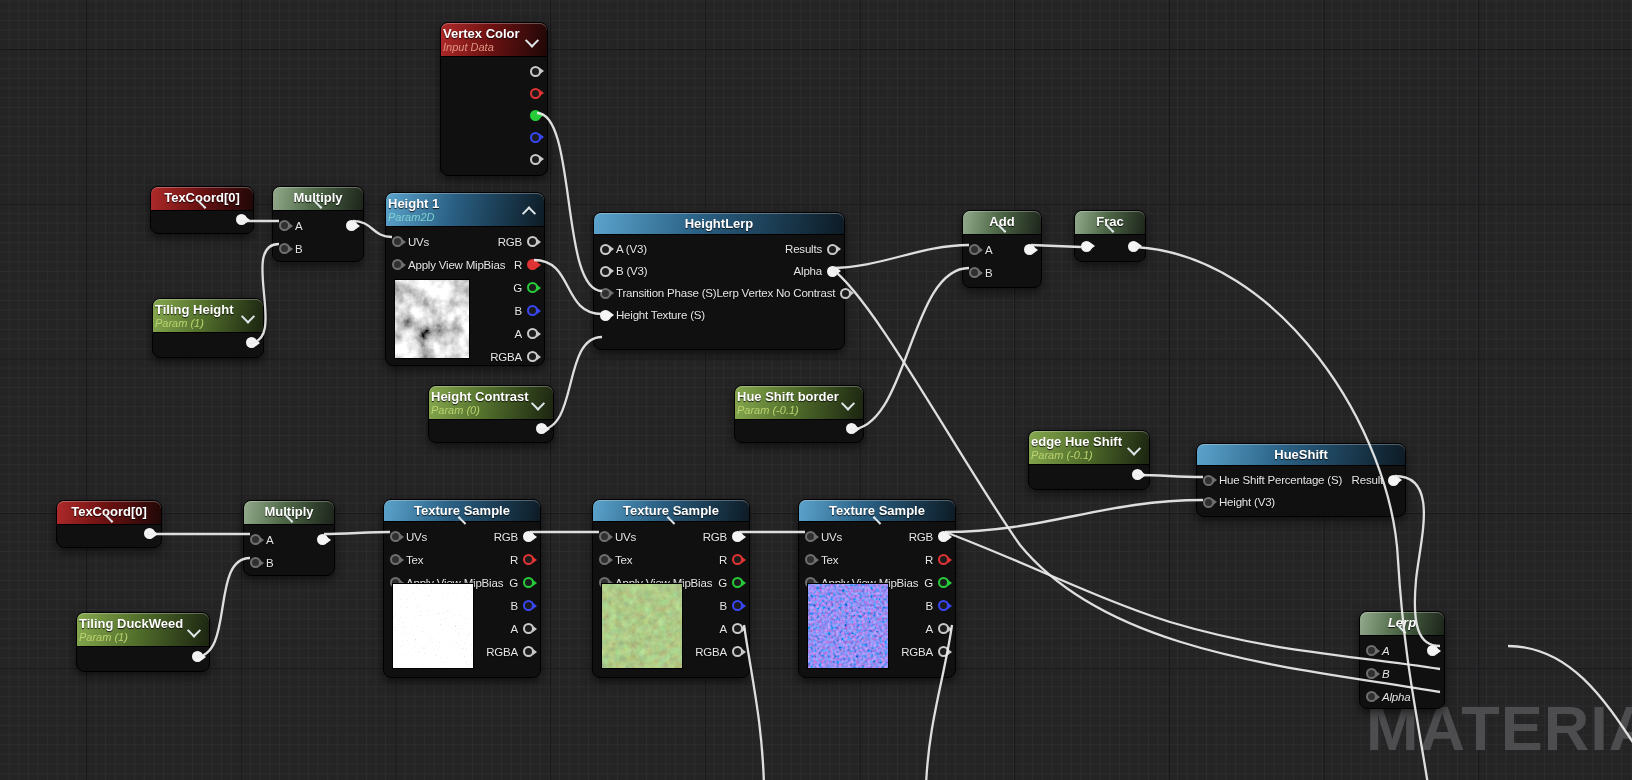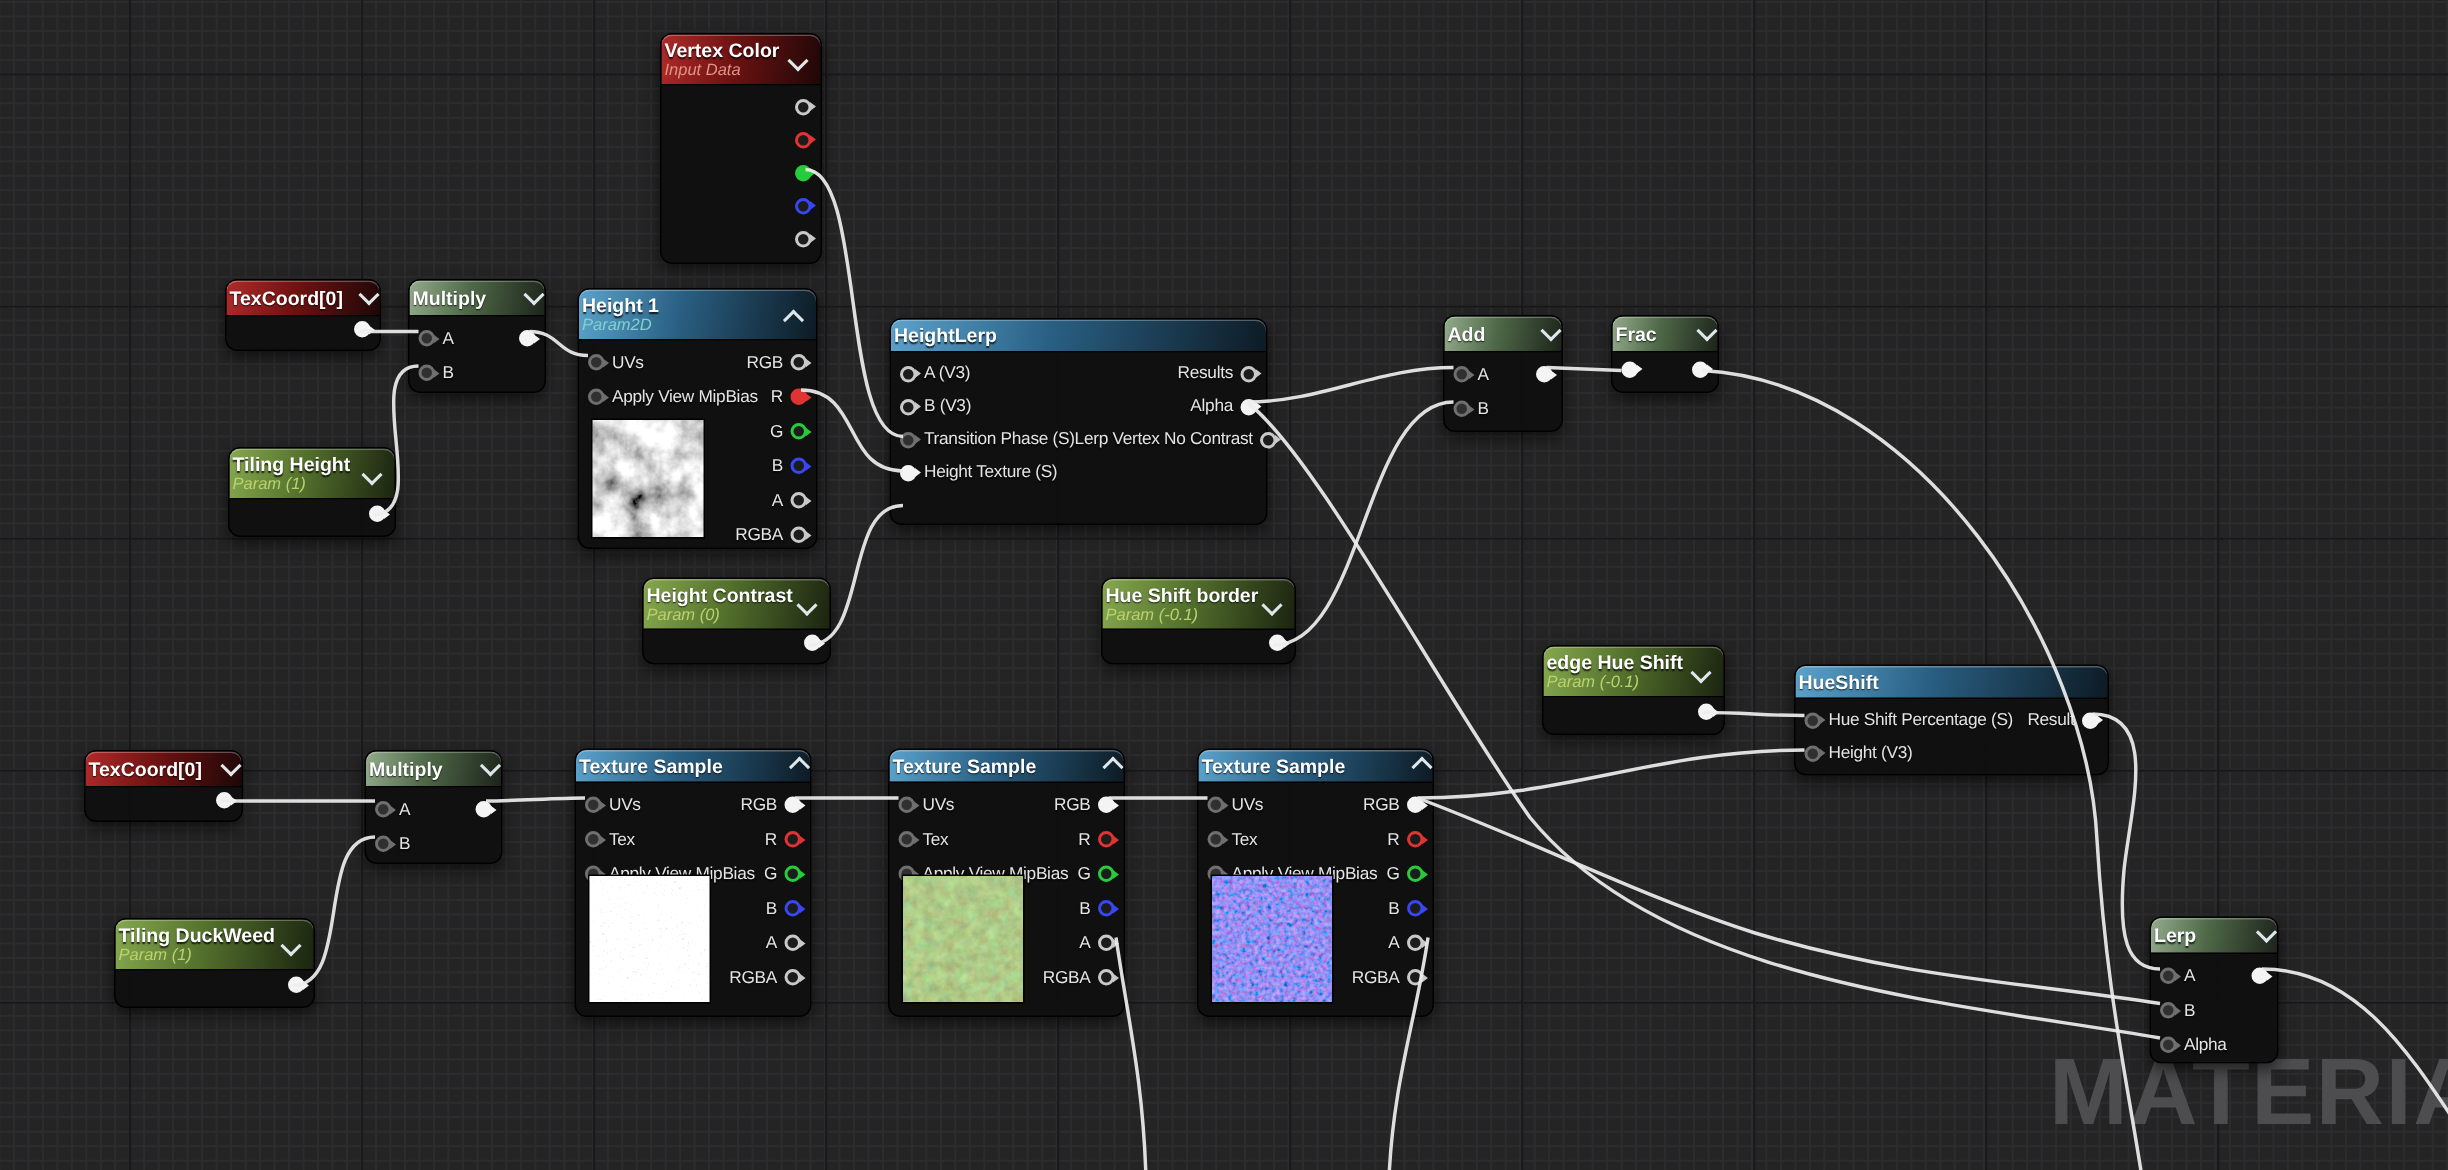--- a/index.html
+++ b/index.html
@@ -31,21 +31,21 @@
   }
   .hdr .t{font-size:13px;font-weight:bold;color:#fff;text-shadow:0 1px 1px rgba(0,0,0,.8);line-height:15px;white-space:nowrap;}
   .hdr .sub{font-size:11px;font-style:italic;line-height:13px;white-space:nowrap;}
   .hdr-red  {background:linear-gradient(100deg,#b02a2a 0%,#6e1212 45%,#1f0707 100%);}
   .hdr-red .sub{color:#de9583;}
   .hdr-green{background:linear-gradient(100deg,#86a84e 0%,#53702c 45%,#1b2410 100%);}
   .hdr-green .sub{color:#b9d36f;}
   .hdr-sage {background:linear-gradient(100deg,#93ab8c 0%,#4e6847 45%,#1d241b 100%);}
   .hdr-blue {background:linear-gradient(100deg,#5ba3cc 0%,#2a6084 42%,#0d1b25 100%);}
   .hdr-blue .sub{color:#7fd2cf;}
-  .hdr.single{height:24px;display:flex;align-items:center;justify-content:space-between;}
+  .hdr.single{height:24px;display:flex;align-items:center;justify-content:space-between;flex-direction:column;}
   .hdr.twoline{height:34px;}
   .chev{width:8px;height:8px;border-right:2px solid #dfe7ea;border-bottom:2px solid #dfe7ea;display:inline-block;}
   .chev.down{transform:rotate(45deg) translate(-1px,-1px);}
   .chev.up{transform:rotate(-135deg) translate(-1px,-1px);}
   .hdr.twoline .chev{position:absolute;right:10px;top:14px;}
   
   .rows{padding-top:3px;}
   .prow{display:flex;align-items:center;justify-content:space-between;height:23px;padding:0 6px;}
   .prow .lft,.prow .rgt{display:flex;align-items:center;gap:5px;}
   .prow .lbl{font-size:11.5px;color:#e4e4e4;letter-spacing:-.2px;text-shadow:0 1px 1px rgba(0,0,0,.7);white-space:nowrap;}
@@ -592,21 +592,21 @@
             <span class="lbl">RGBA</span>
             <span class="pin wh"></span>
           </span>
         </div>
     </div>
     <svg class="preview" style="left:8px;bottom:8px;" width="80" height="84">
         <rect width="80" height="84" filter="url(#fBlueNoise)"></rect>
       </svg>
   </div>
 
-  <div class="node" style="left:1433px;top:611px;width:84px;height:96px;">
+  <div class="node" style="left:1359px;top:611px;width:84px;height:96px;font-style:italic;">
     <div class="hdr hdr-sage single">
       <span class="t">Lerp</span>
       <span class="chev down"></span>
     </div>
     <div class="rows">
       <div class="prow">
         <span class="lft">
             <span class="pin dk"></span>
             <span class="lbl">A</span>
           </span>

